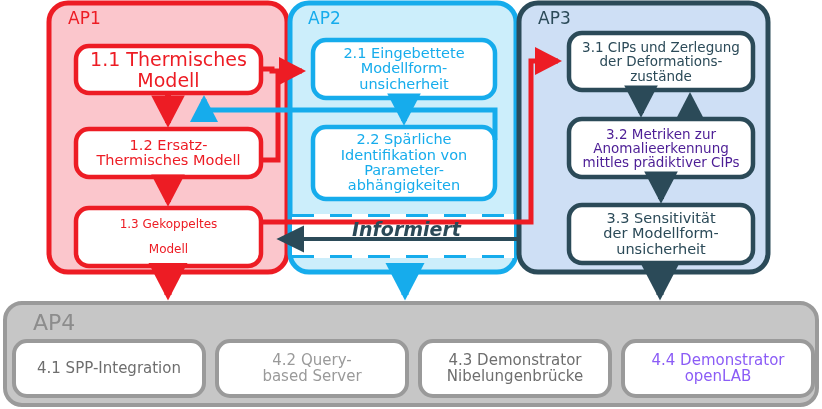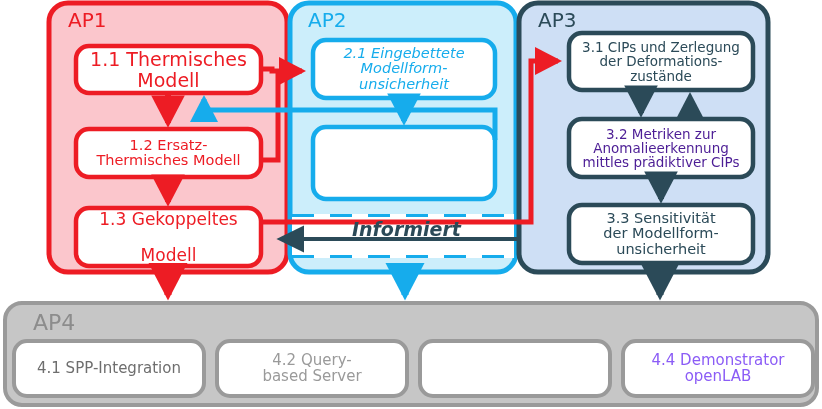--- a/index.html
+++ b/index.html
@@ -2,21 +2,21 @@
 <html><head>
 <meta charset="utf-8">
 <style>
   html,body{margin:0;padding:0;background:#ffffff;}
   body{width:822px;height:409px;position:relative;overflow:hidden;
        font-family:"DejaVu Sans","Liberation Sans",sans-serif;}
   #stage{position:absolute;inset:0;width:822px;height:409px;}
   svg.layer{position:absolute;left:0;top:0;width:822px;height:409px;overflow:visible;}
   .txt{position:absolute;text-align:center;line-height:1.06;
        font-family:"DejaVu Sans","Liberation Sans",sans-serif;}
-  .panel-title{position:absolute;font-size:20px;line-height:1;white-space:nowrap;}
+  .panel-title{position:absolute;font-size:17px;line-height:1;white-space:nowrap;}
   .node-label{display:flex;align-items:center;justify-content:center;
               height:100%;width:100%;box-sizing:border-box;padding:0 4px;}
   .informiert{position:absolute;font-style:italic;font-size:19px;color:#2b4a58;
               white-space:nowrap;font-weight:bold;}
 </style>
 </head>
 <body>
 
 <div id="stage">
 
@@ -104,39 +104,49 @@
       </span>
   </div>
   <div class="txt" style="left:76px;top:129px;width:185px;height:48px;color:#ED1C24;font-size:14.5px;">
     <span class="node-label">
         <span>
       <span>1.2 Ersatz-</span><br>
       <span>Thermisches Modell</span>
     </span>
       </span>
   </div>
-  <div class="txt" style="left:76px;top:208px;width:185px;height:58px;color:#ED1C24;font-size:17px;">
+  <div class="txt" style="left:76px;top:208px;width:185px;height:58px;color:#ED1C24;font-size:12px;">
     <span class="node-label">
         <span>
       <span>1.3 Gekoppeltes</span><br>
       <br>
       <span>Modell</span>
     </span>
       </span>
   </div>
 
-  <div class="txt" style="left:313px;top:40px;width:182px;height:58px;color:#16ACEC;font-size:14.5px;font-style:italic;">
+  <div class="txt" style="left:313px;top:40px;width:182px;height:58px;color:#16ACEC;font-size:14.5px;">
     <span class="node-label">
         <span>
       <span>2.1 Eingebettete</span><br>
       <span>Modellform-</span><br>
       <span>unsicherheit</span>
     </span>
       </span>
   </div>
+  <div class="txt" style="left:313px;top:127px;width:182px;height:72px;color:#16ACEC;font-size:14.5px;">
+    <span class="node-label">
+        <span>
+      <span>2.2 Spärliche</span><br>
+      <span>Identifikation von</span><br>
+      <span>Parameter-</span><br>
+      <span>abhängigkeiten</span>
+    </span>
+      </span>
+  </div>
 
   <div class="txt" style="left:569px;top:33px;width:184px;height:57px;color:#2B4A58;font-size:13.5px;">
     <span class="node-label">
         <span>
       <span>3.1 CIPs und Zerlegung</span><br>
       <span>der Deformations-</span><br>
       <span>zustände</span>
     </span>
       </span>
   </div>
@@ -167,20 +177,28 @@
       </span>
   </div>
   <div class="txt" style="left:217px;top:341px;width:190px;height:55px;color:#9A9A9A;font-size:15px;">
     <span class="node-label">
         <span>
       <span>4.2 Query-</span><br>
       <span>based Server</span>
     </span>
       </span>
   </div>
+  <div class="txt" style="left:420px;top:341px;width:190px;height:55px;color:#6E6E6E;font-size:15px;">
+    <span class="node-label">
+        <span>
+      <span>4.3 Demonstrator</span><br>
+      <span>Nibelungenbrücke</span>
+    </span>
+      </span>
+  </div>
   <div class="txt" style="left:623px;top:341px;width:190px;height:55px;color:#8b5cf6;font-size:15px;">
     <span class="node-label">
         <span>
       <span>4.4 Demonstrator</span><br>
       <span>openLAB</span>
     </span>
       </span>
   </div>
 
   <div class="informiert" style="left:352px;top:218px;">Informiert</div>

